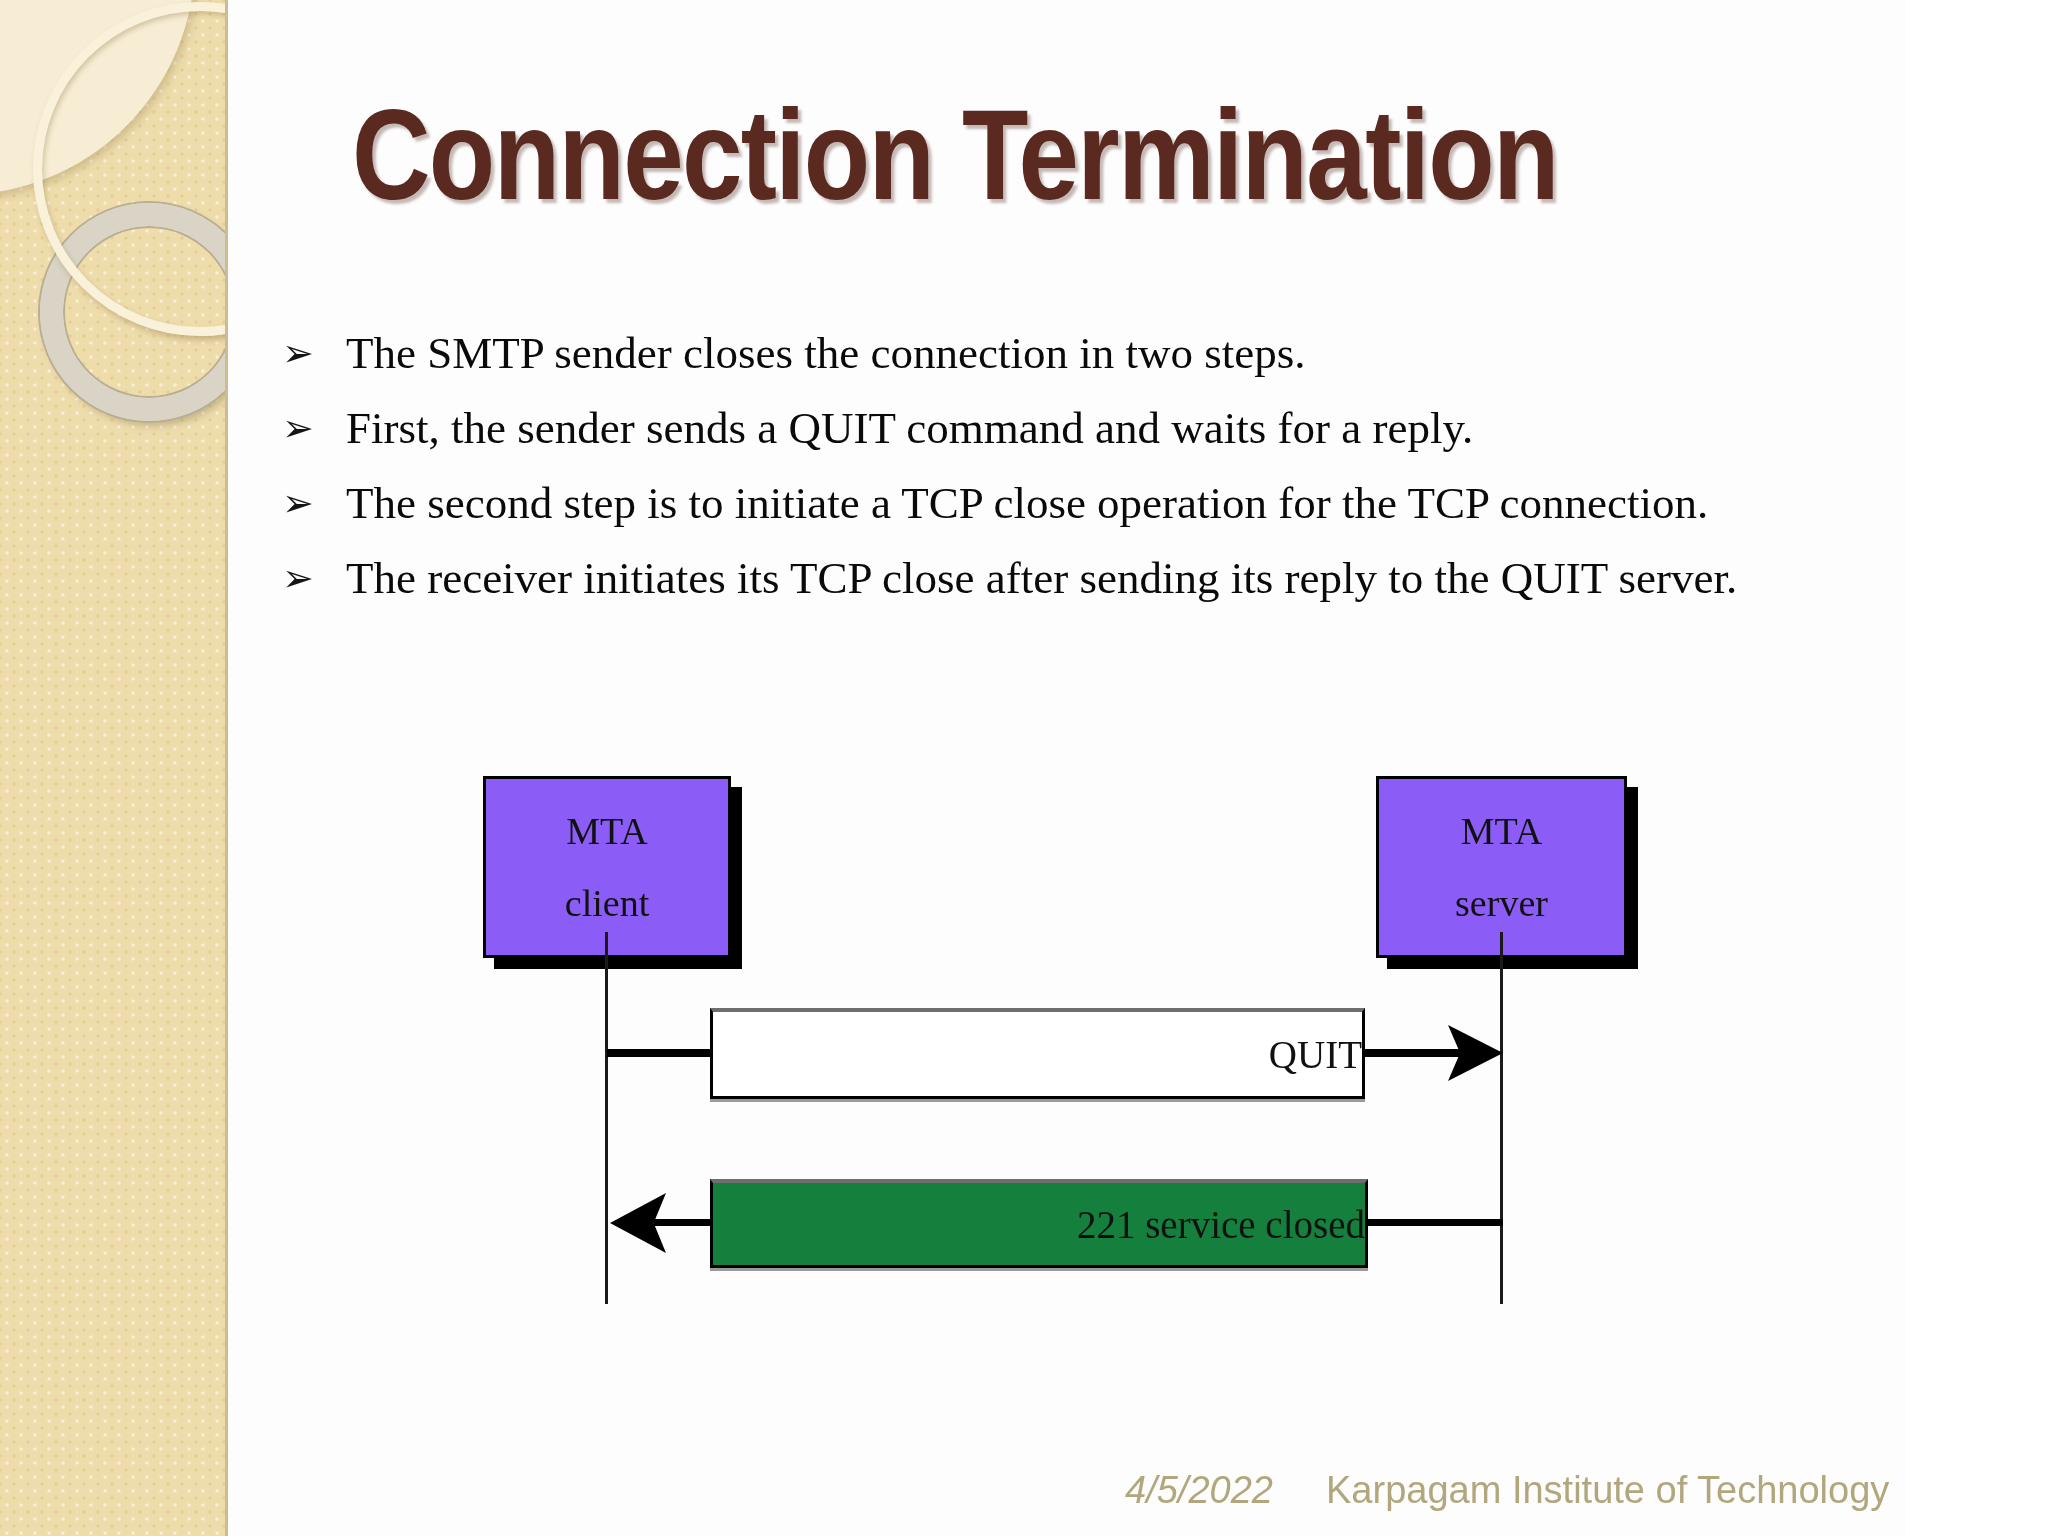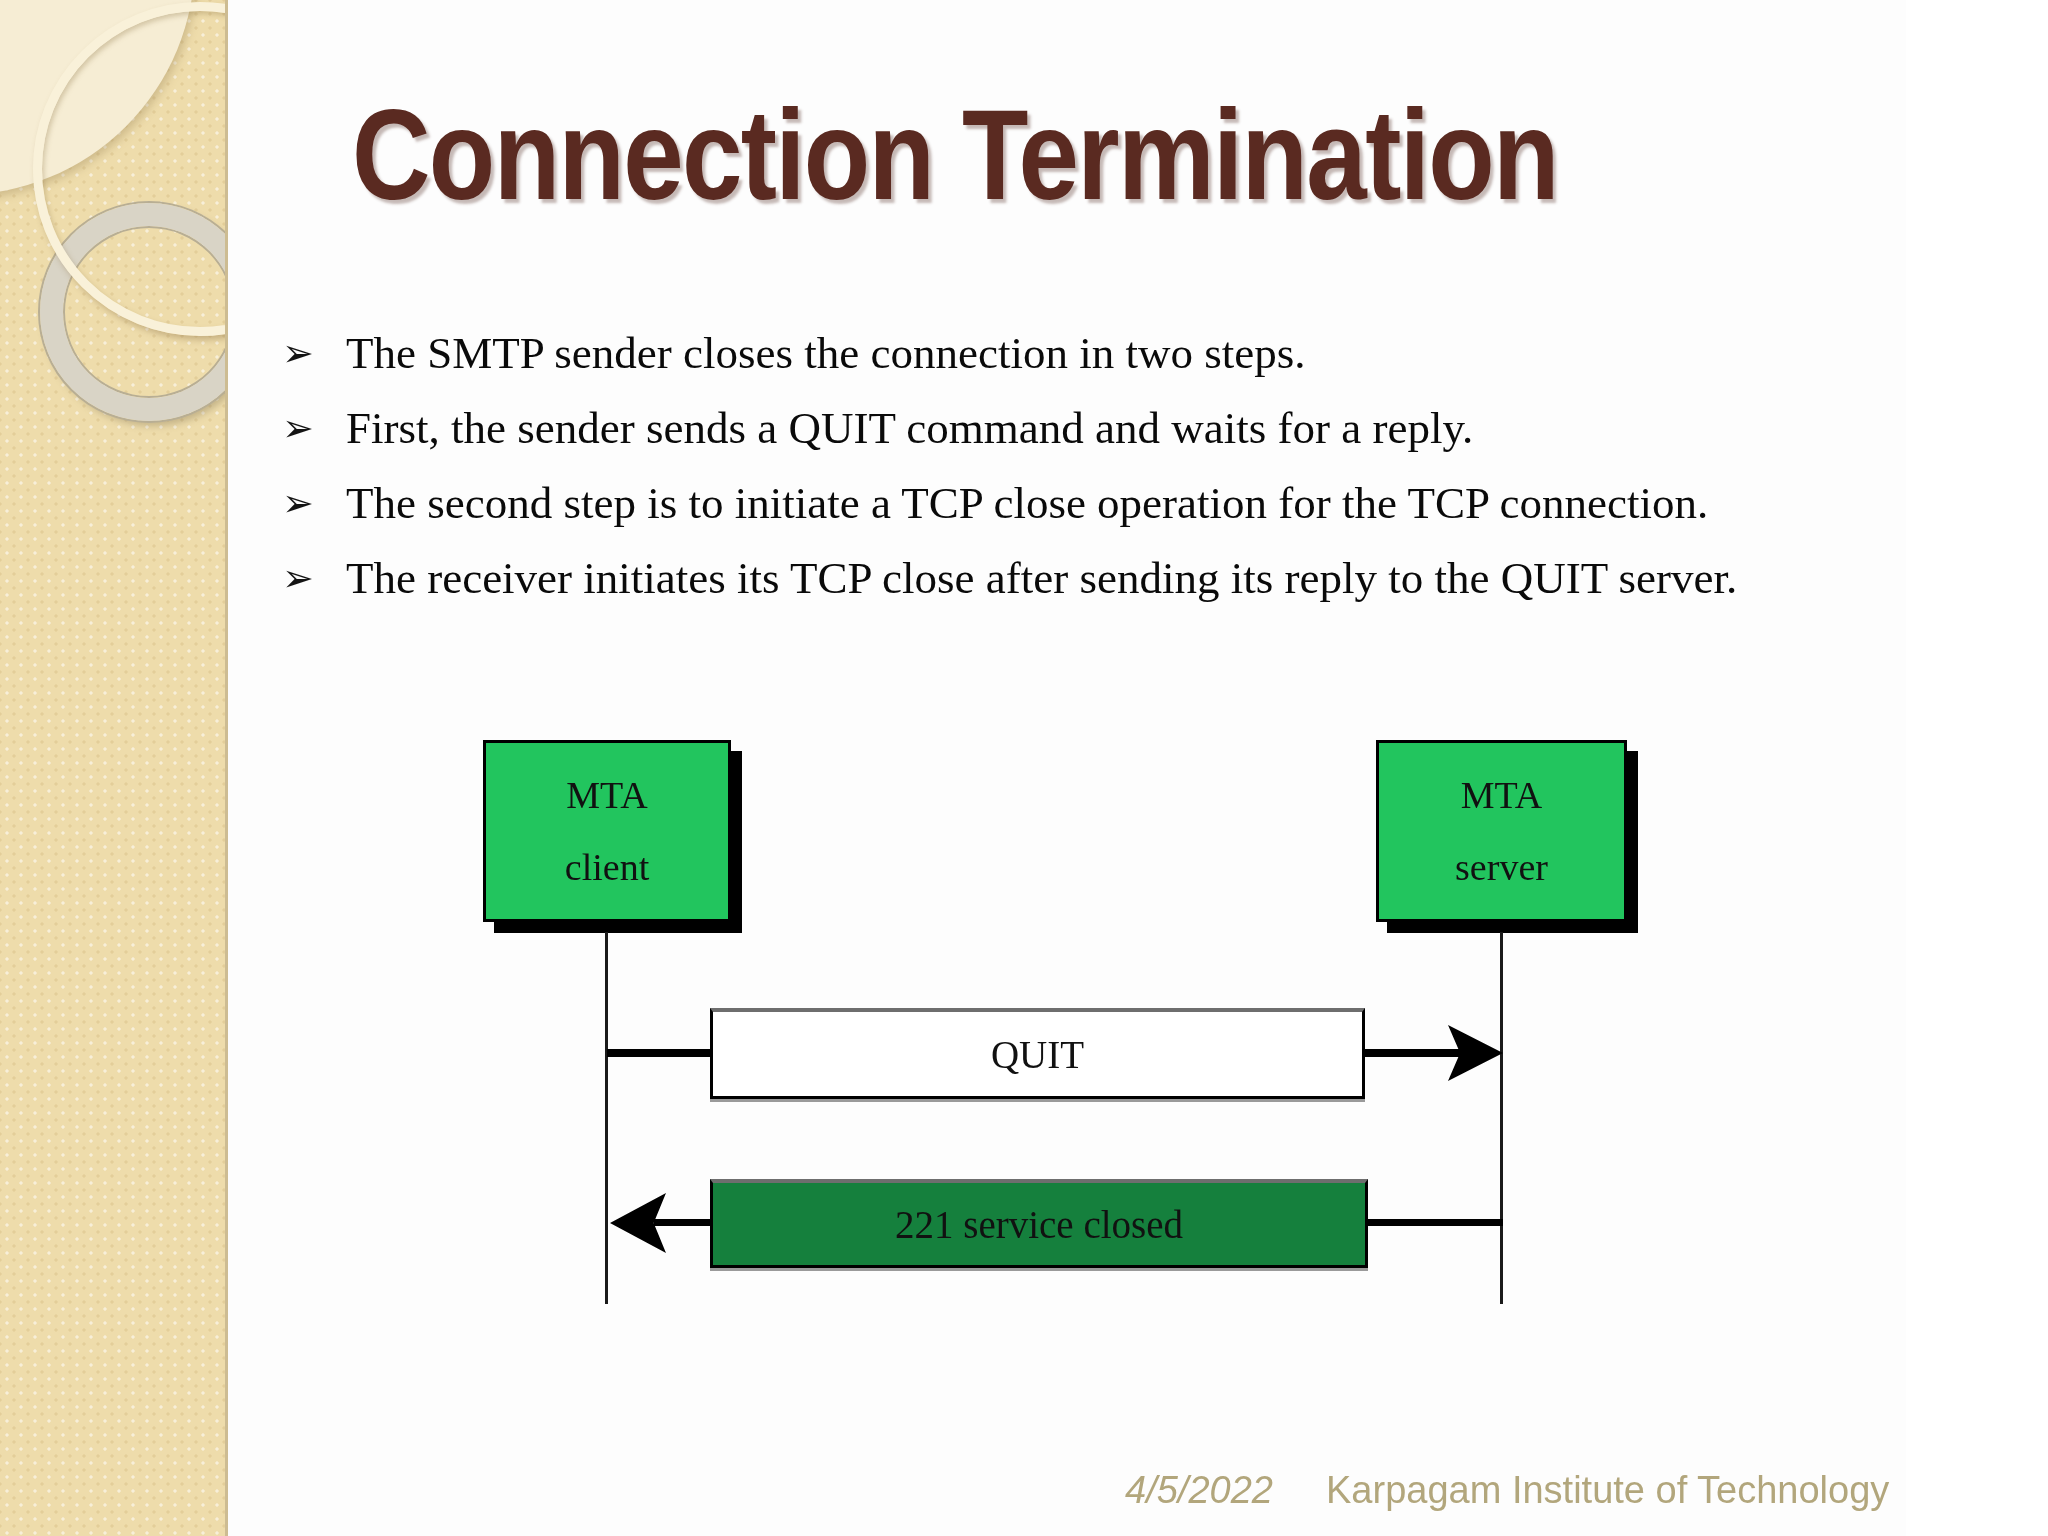--- a/index.html
+++ b/index.html
@@ -70,38 +70,38 @@
     font-family:"DejaVu Sans", sans-serif;
     font-size:38px;line-height:75px;color:#141414;
   }
   .bullets .btext{flex:1 1 auto;}
   .bullets .btext.justify{text-align:justify;}
 
   
   .node{
     position:absolute;width:248px;height:182px;
     box-sizing:border-box;
-    background:#22c55e;
+    background:#8b5cf6;
     border:3px solid #000;
     box-shadow:11px 11px 0 #000;
     display:flex;flex-direction:column;justify-content:center;align-items:center;
     row-gap:28px;
-    font-size:38px;color:#111;
+    font-size:38px;color:#111;margin-top:36px;
   }
   .node.client{left:483px;top:740px;}
   .node.server{left:1376px;top:740px;width:251px;}
 
   .lifeline{position:absolute;width:3px;background:#1a1a1a;}
   .lifeline.client{left:605px;top:932px;height:372px;}
   .lifeline.server{left:1500px;top:932px;height:372px;}
 
   .msg{
     position:absolute;box-sizing:border-box;
     border:3px solid #000;border-top:4px solid #6e6e6e;
-    display:flex;align-items:center;justify-content:center;
+    display:flex;align-items:center;justify-content:flex-end;
     font-size:39px;color:#111;
     box-shadow:0 3px 0 #9a9a9a;
   }
   .msg.quit{left:710px;top:1008px;width:655px;height:91px;background:#ffffff;}
   .msg.closed{left:710px;top:1179px;width:658px;height:89px;background:#15803d;}
 
   .stem{position:absolute;background:#000;}
   .stem.quit-left{left:607px;top:1049px;width:103px;height:8px;}
   .stem.quit-right{left:1365px;top:1049px;width:97px;height:8px;}
   .stem.closed-left{left:654px;top:1219px;width:56px;height:7px;}

